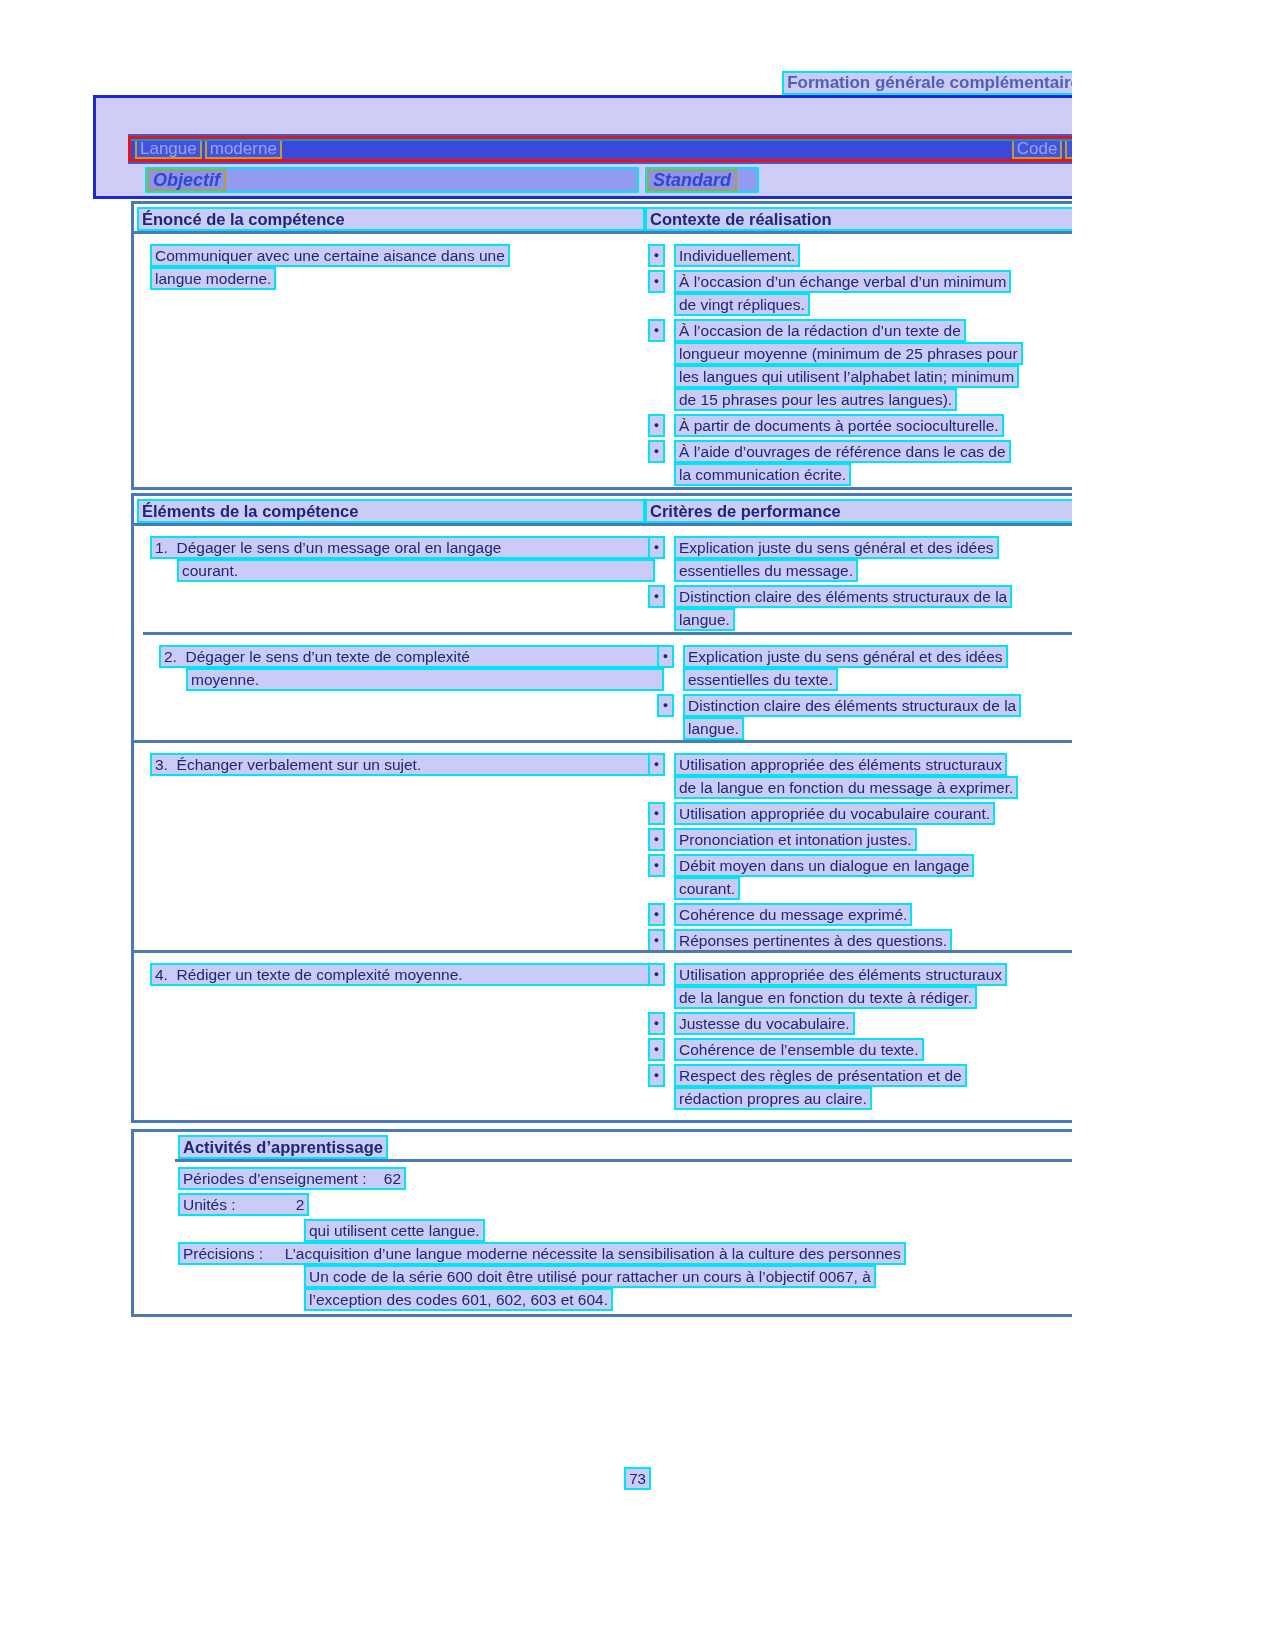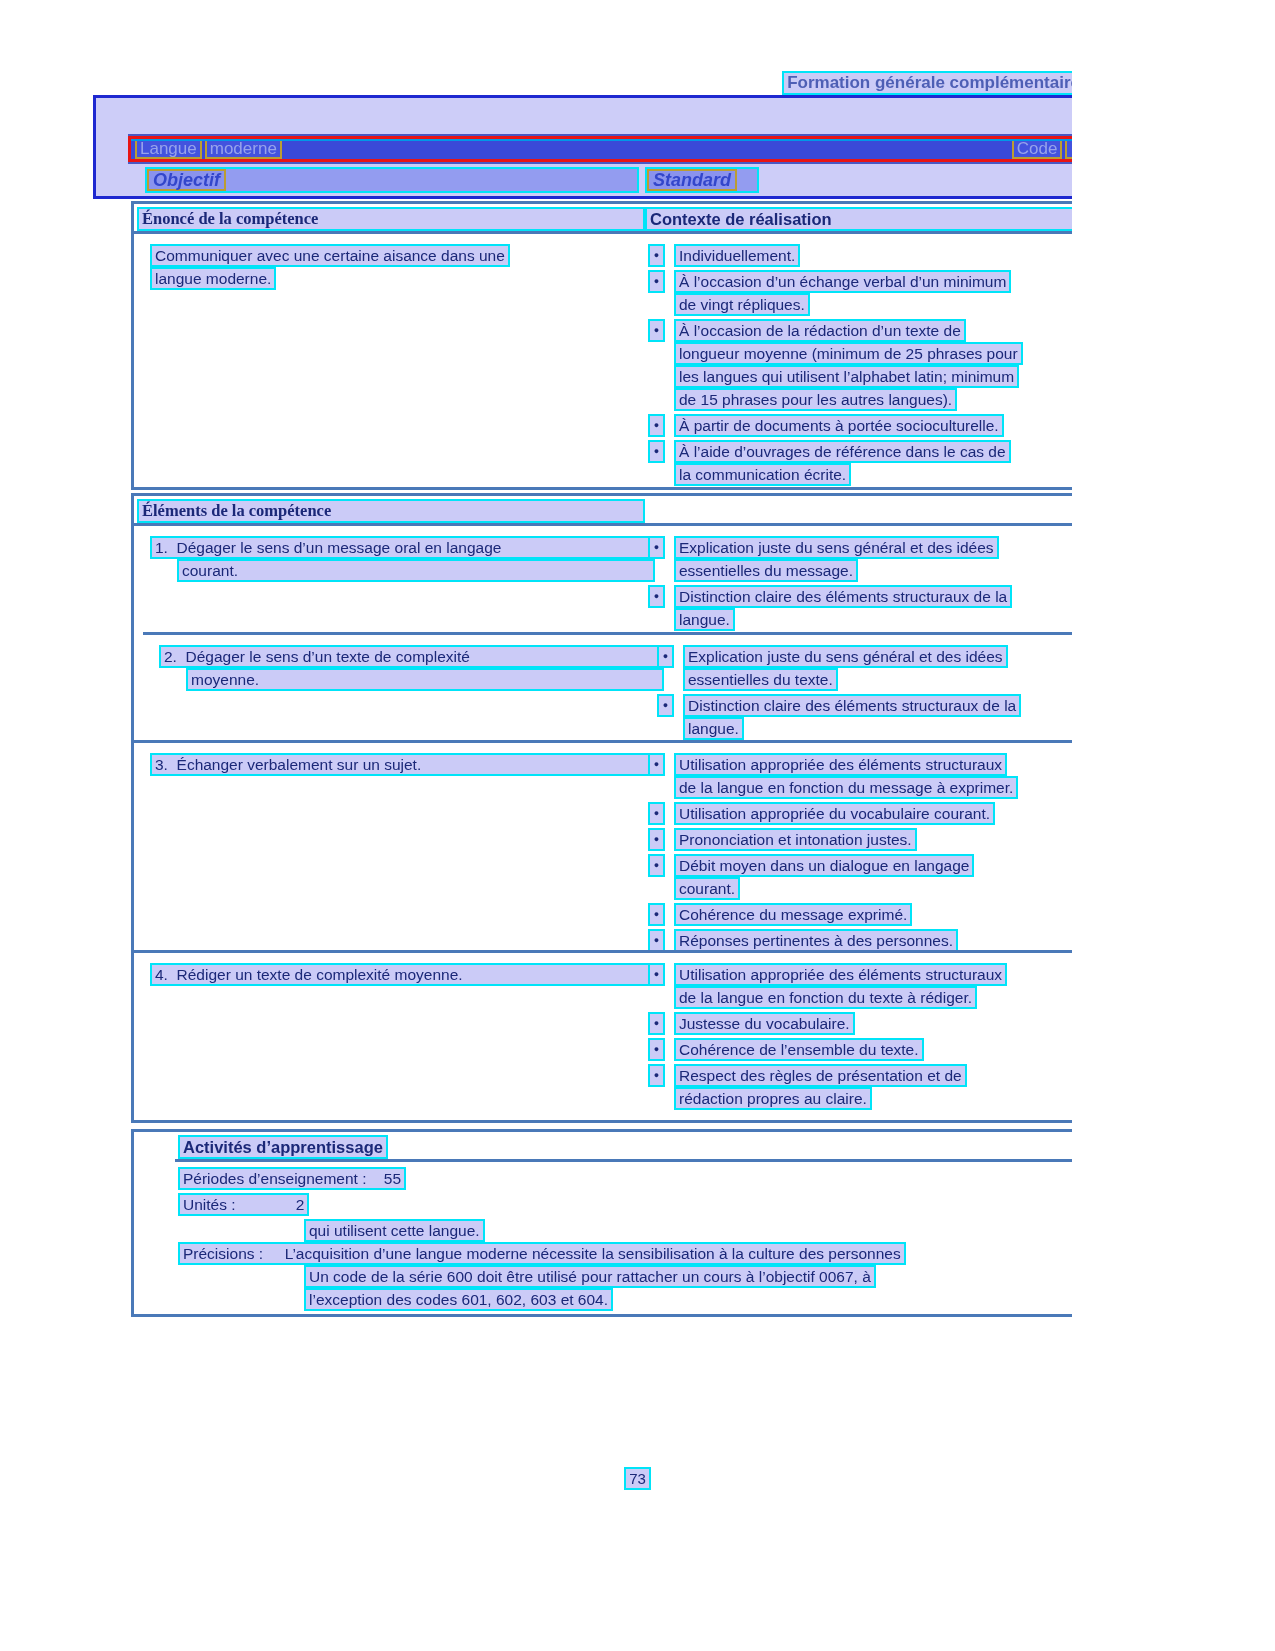--- a/index.html
+++ b/index.html
@@ -46,21 +46,21 @@
              line-height:18px;padding:0 4px;margin-top:0px;}
 
   .table{position:absolute;left:131px;width:1010px;border:3px solid var(--steel);
          background:#fff;box-sizing:border-box;z-index:3;}
   #table1{top:201px;height:289px;}
   #table2{top:493px;height:630px;}
   #table3{top:1129px;height:188px;padding-left:41px;}
 
   .thead{position:relative;height:30px;border-bottom:3px solid var(--steel);
          padding:3px 0 0 3px;box-sizing:border-box;}
-  .h-left{width:508px;font-family:Liberation Serif, serif;}
+  .h-left{width:508px;}
   .h-right{position:absolute;left:511px;top:3px;width:465px;}
 
   .trow{position:relative;padding:10px 0 0 16px;box-sizing:border-box;}
   .trow + .trow{border-top:3px solid var(--steel);}
   .cell-left{width:505px;}
   .cell-right{position:absolute;left:514px;top:10px;width:488px;}
   .bullet{display:flex;gap:9px;margin-bottom:3px;align-items:flex-start;}
 
   .t3-body{padding:5px 0 0 3px;}
   .t3-line{height:26px;}
@@ -141,20 +141,21 @@
               <div class="line"><span class="hl">la communication écrite.</span></div>
             </div>
           </div>
         </div>
     </div>
   </div>
 
   <div class="table" id="table2">
     <div class="thead">
       <span class="hl header h-left">Éléments de la compétence</span>
+      <span class="hl header h-right">Critères de performance</span>
     </div>
     <div id="t2-rows">
         <div class="trow" style="min-height: 106px;">
           <div class="cell-left">
             <div class="line"><span class="hl full">1.  Dégager le sens d’un message oral en langage</span></div>
             <div class="line cont"><span class="hl full">courant.</span></div>
           </div>
           <div class="cell-right">
             <div class="bullet">
               <span class="hl dot">●</span>
@@ -227,21 +228,21 @@
             </div>
             <div class="bullet">
               <span class="hl dot">●</span>
               <div class="blines">
                 <div class="line"><span class="hl">Cohérence du message exprimé.</span></div>
               </div>
             </div>
             <div class="bullet">
               <span class="hl dot">●</span>
               <div class="blines">
-                <div class="line"><span class="hl">Réponses pertinentes à des personnes.</span></div>
+                <div class="line"><span class="hl">Réponses pertinentes à des questions.</span></div>
               </div>
             </div>
           </div>
         </div>
         <div class="trow" style="min-height: 158px;">
           <div class="cell-left">
             <div class="line"><span class="hl full">4.  Rédiger un texte de complexité moyenne.</span></div>
           </div>
           <div class="cell-right">
             <div class="bullet">
@@ -273,21 +274,21 @@
           </div>
         </div>
       </div>
   </div>
 
   <div class="table" id="table3">
     <div class="thead">
       <span class="hl header">Activités d’apprentissage</span>
     </div>
     <div class="t3-body" id="t3-body">
-        <div class="t3-line"><span class="hl">Périodes d’enseignement :    55</span></div>
+        <div class="t3-line"><span class="hl">Périodes d’enseignement :    62</span></div>
         <div class="t3-line"><span class="hl">Unités :              2</span></div>
         <div class="t3-line indent tight"><span class="hl">qui utilisent cette langue.</span></div>
         <div class="t3-line tight"><span class="hl">Précisions :     L’acquisition d’une langue moderne nécessite la sensibilisation à la culture des personnes</span></div>
         <div class="t3-line indent tight"><span class="hl">Un code de la série 600 doit être utilisé pour rattacher un cours à l’objectif 0067, à</span></div>
         <div class="t3-line indent tight"><span class="hl">l’exception des codes 601, 602, 603 et 604.</span></div>
       </div>
   </div>
 
   <div class="footer">
     <span class="hl">73</span>

